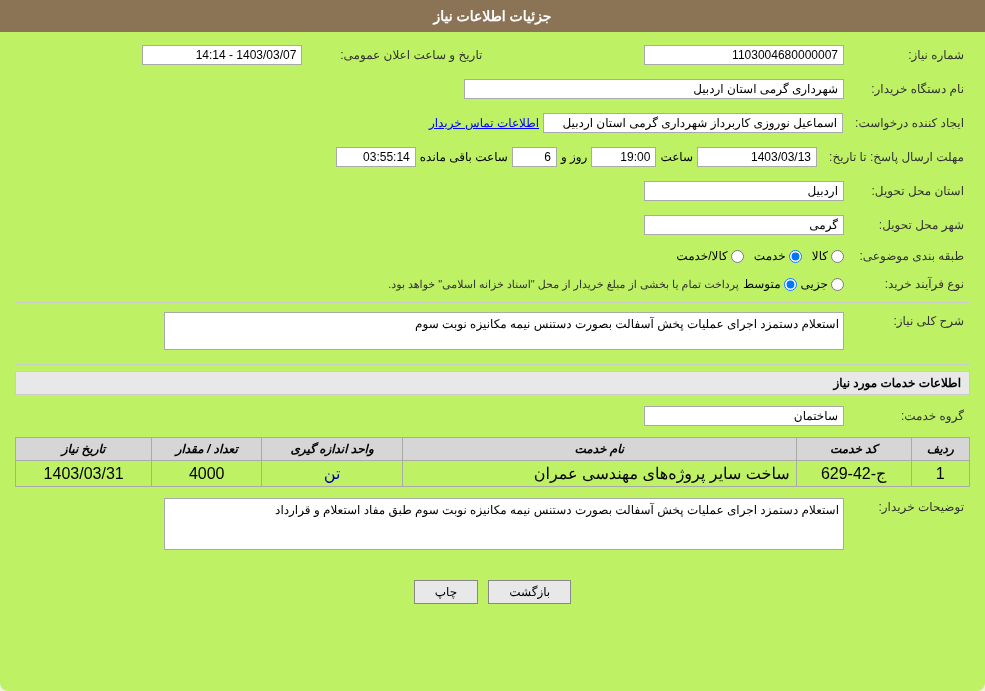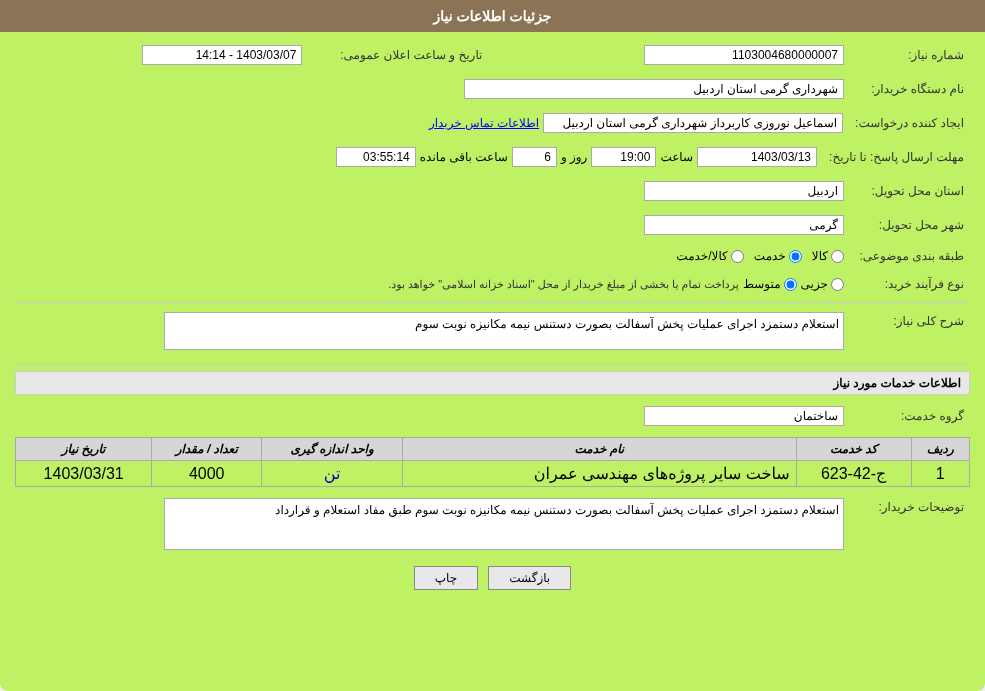--- a/index.html
+++ b/index.html
@@ -124,21 +124,21 @@
       text-align: center;
       font-size: 16px;
     }
     .services-table td.rtl-cell {
       text-align: right;
     }
     .btn-row {
       display: flex;
       justify-content: center;
       gap: 10px;
-      margin-top: 10px;
+      margin-top: 24px;
       direction: ltr;
     }
     .btn {
       padding: 4px 20px;
       font-size: 12px;
       font-family: Tahoma, Arial, sans-serif;
       cursor: pointer;
       border: 1px solid #888;
       background: #e8e8e8;
     }
@@ -328,21 +328,21 @@
           <th>کد خدمت</th>
           <th>نام خدمت</th>
           <th>واحد اندازه گیری</th>
           <th>تعداد / مقدار</th>
           <th>تاریخ نیاز</th>
         </tr>
       </thead>
       <tbody>
         <tr>
           <td>1</td>
-          <td>ج-42-623</td>
+          <td>ج-42-629</td>
           <td class="rtl-cell">ساخت سایر پروژه‌های مهندسی عمران</td>
           <td style="color:#00a;">تن</td>
           <td>4000</td>
           <td>1403/03/31</td>
         </tr>
       </tbody>
     </table>
 
     <table class="info-table">
       <tbody>

